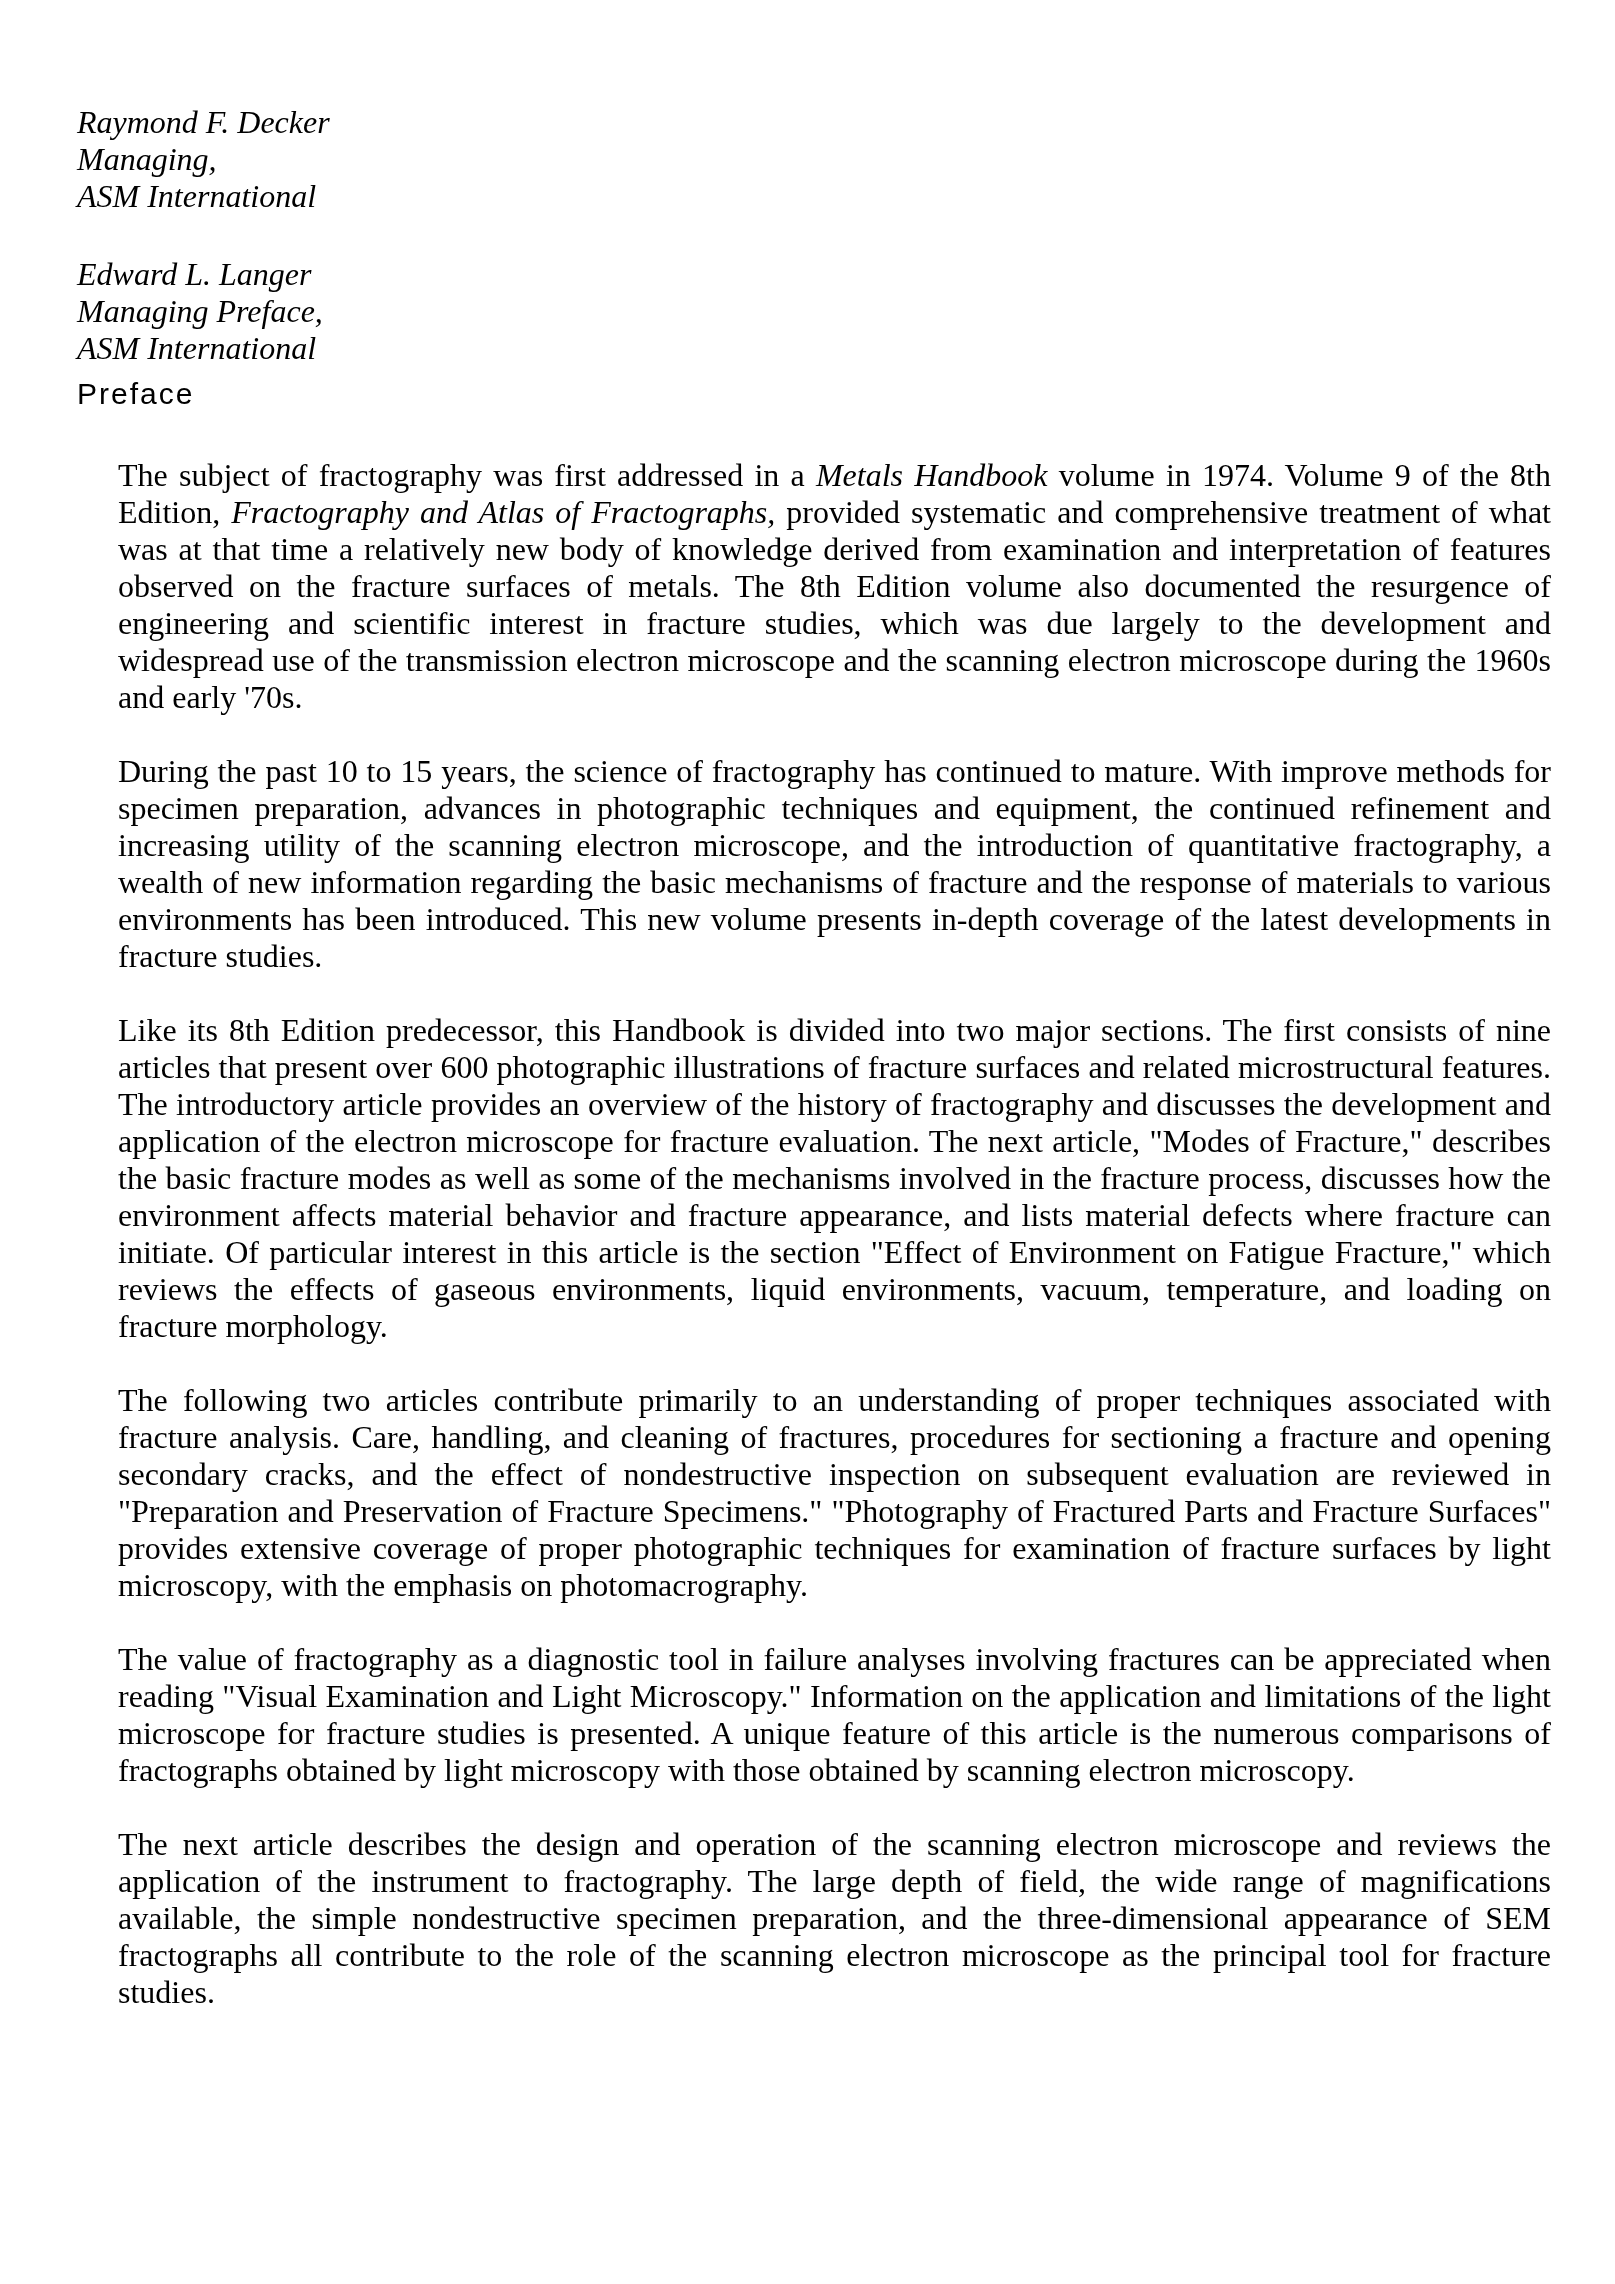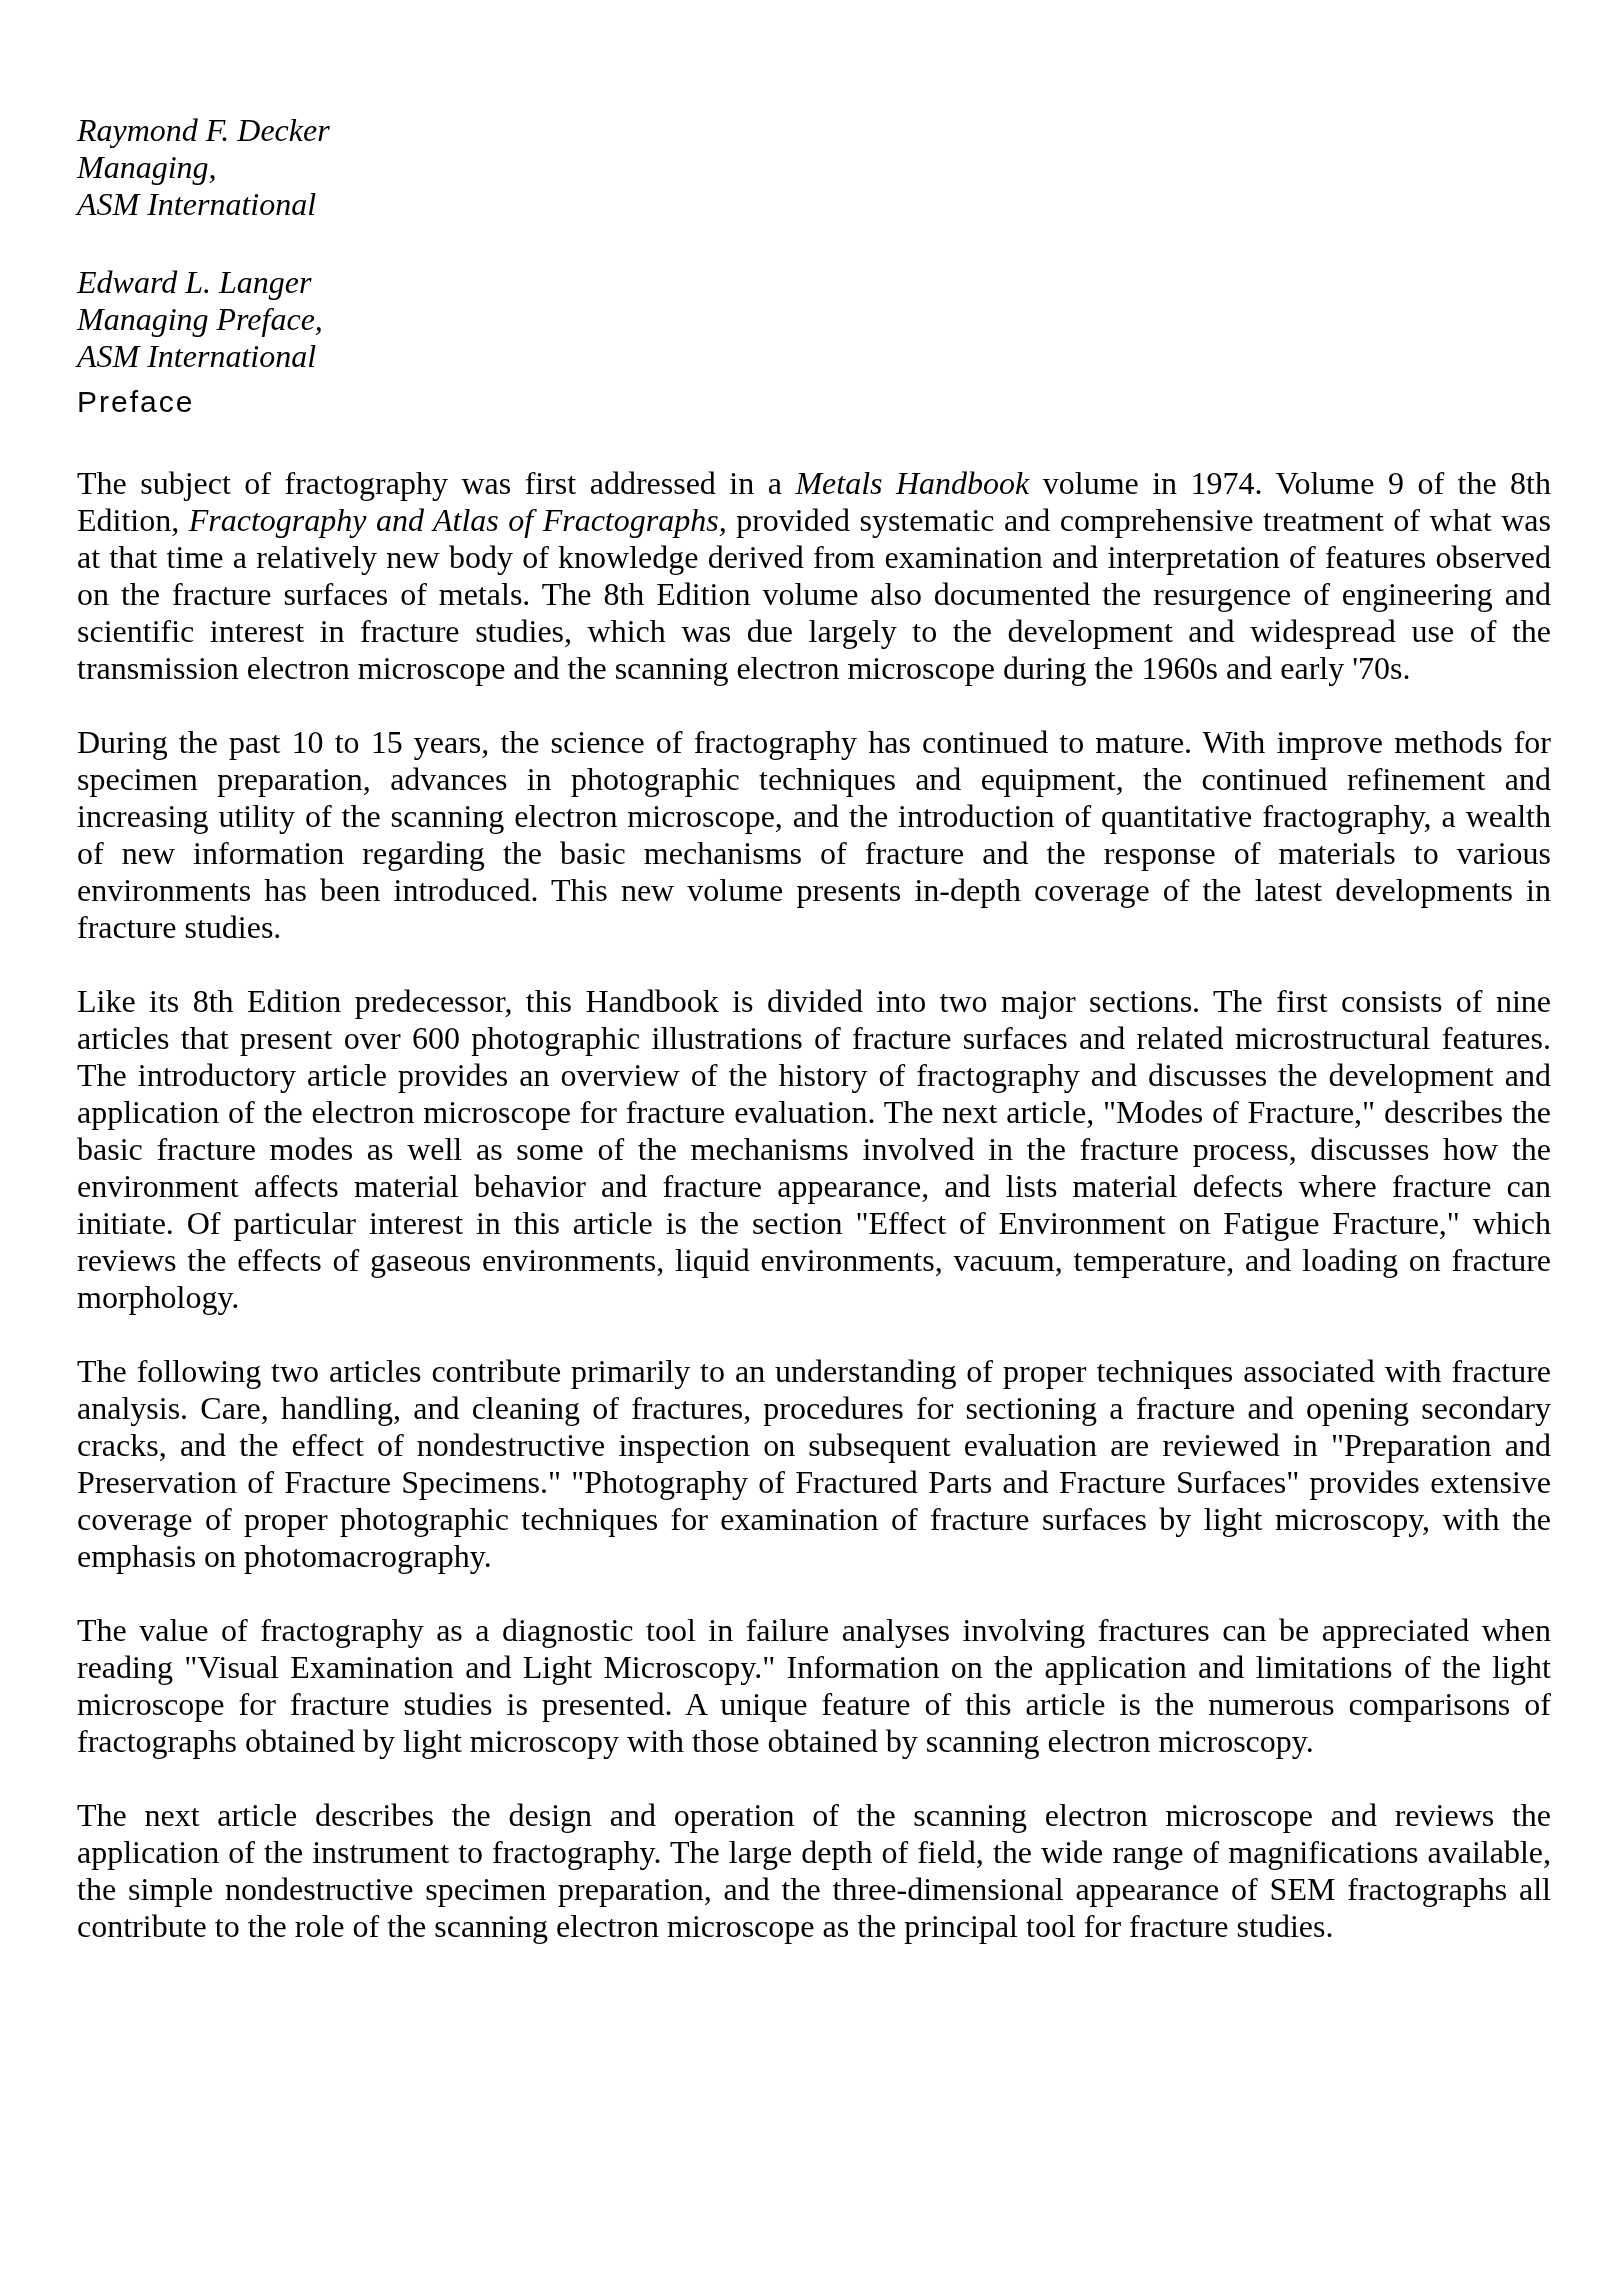--- a/index.html
+++ b/index.html
@@ -10,21 +10,21 @@
   body {
     width: 1616px;
     height: 2284px;
     position: relative;
     overflow: hidden;
     color: #000000;
   }
   .page {
     position: absolute;
     left: 77px;
-    top: 112px;
+    top: 104px;
     width: 1474px;
     font-family: "Liberation Serif", "DejaVu Serif", serif;
     font-size: 32px;
     line-height: 37px;
   }
   .signature {
     font-style: italic;
     margin: 0;
   }
   .signature div {
@@ -36,20 +36,21 @@
   .heading {
     font-family: "Liberation Sans", "DejaVu Sans", sans-serif;
     font-weight: normal;
     font-size: 30px;
     letter-spacing: 2px;
     line-height: 39px;
     margin: 6.5px 0 0 0;
   }
   .body-text {
     margin-top: 44px;
+    margin-left: 41px;
   }
   .body-text p {
     margin: 0 0 37px 0;
     text-align: justify;
     text-align-last: left;
   }
   .body-text em {
     font-style: italic;
   }
 </style>

